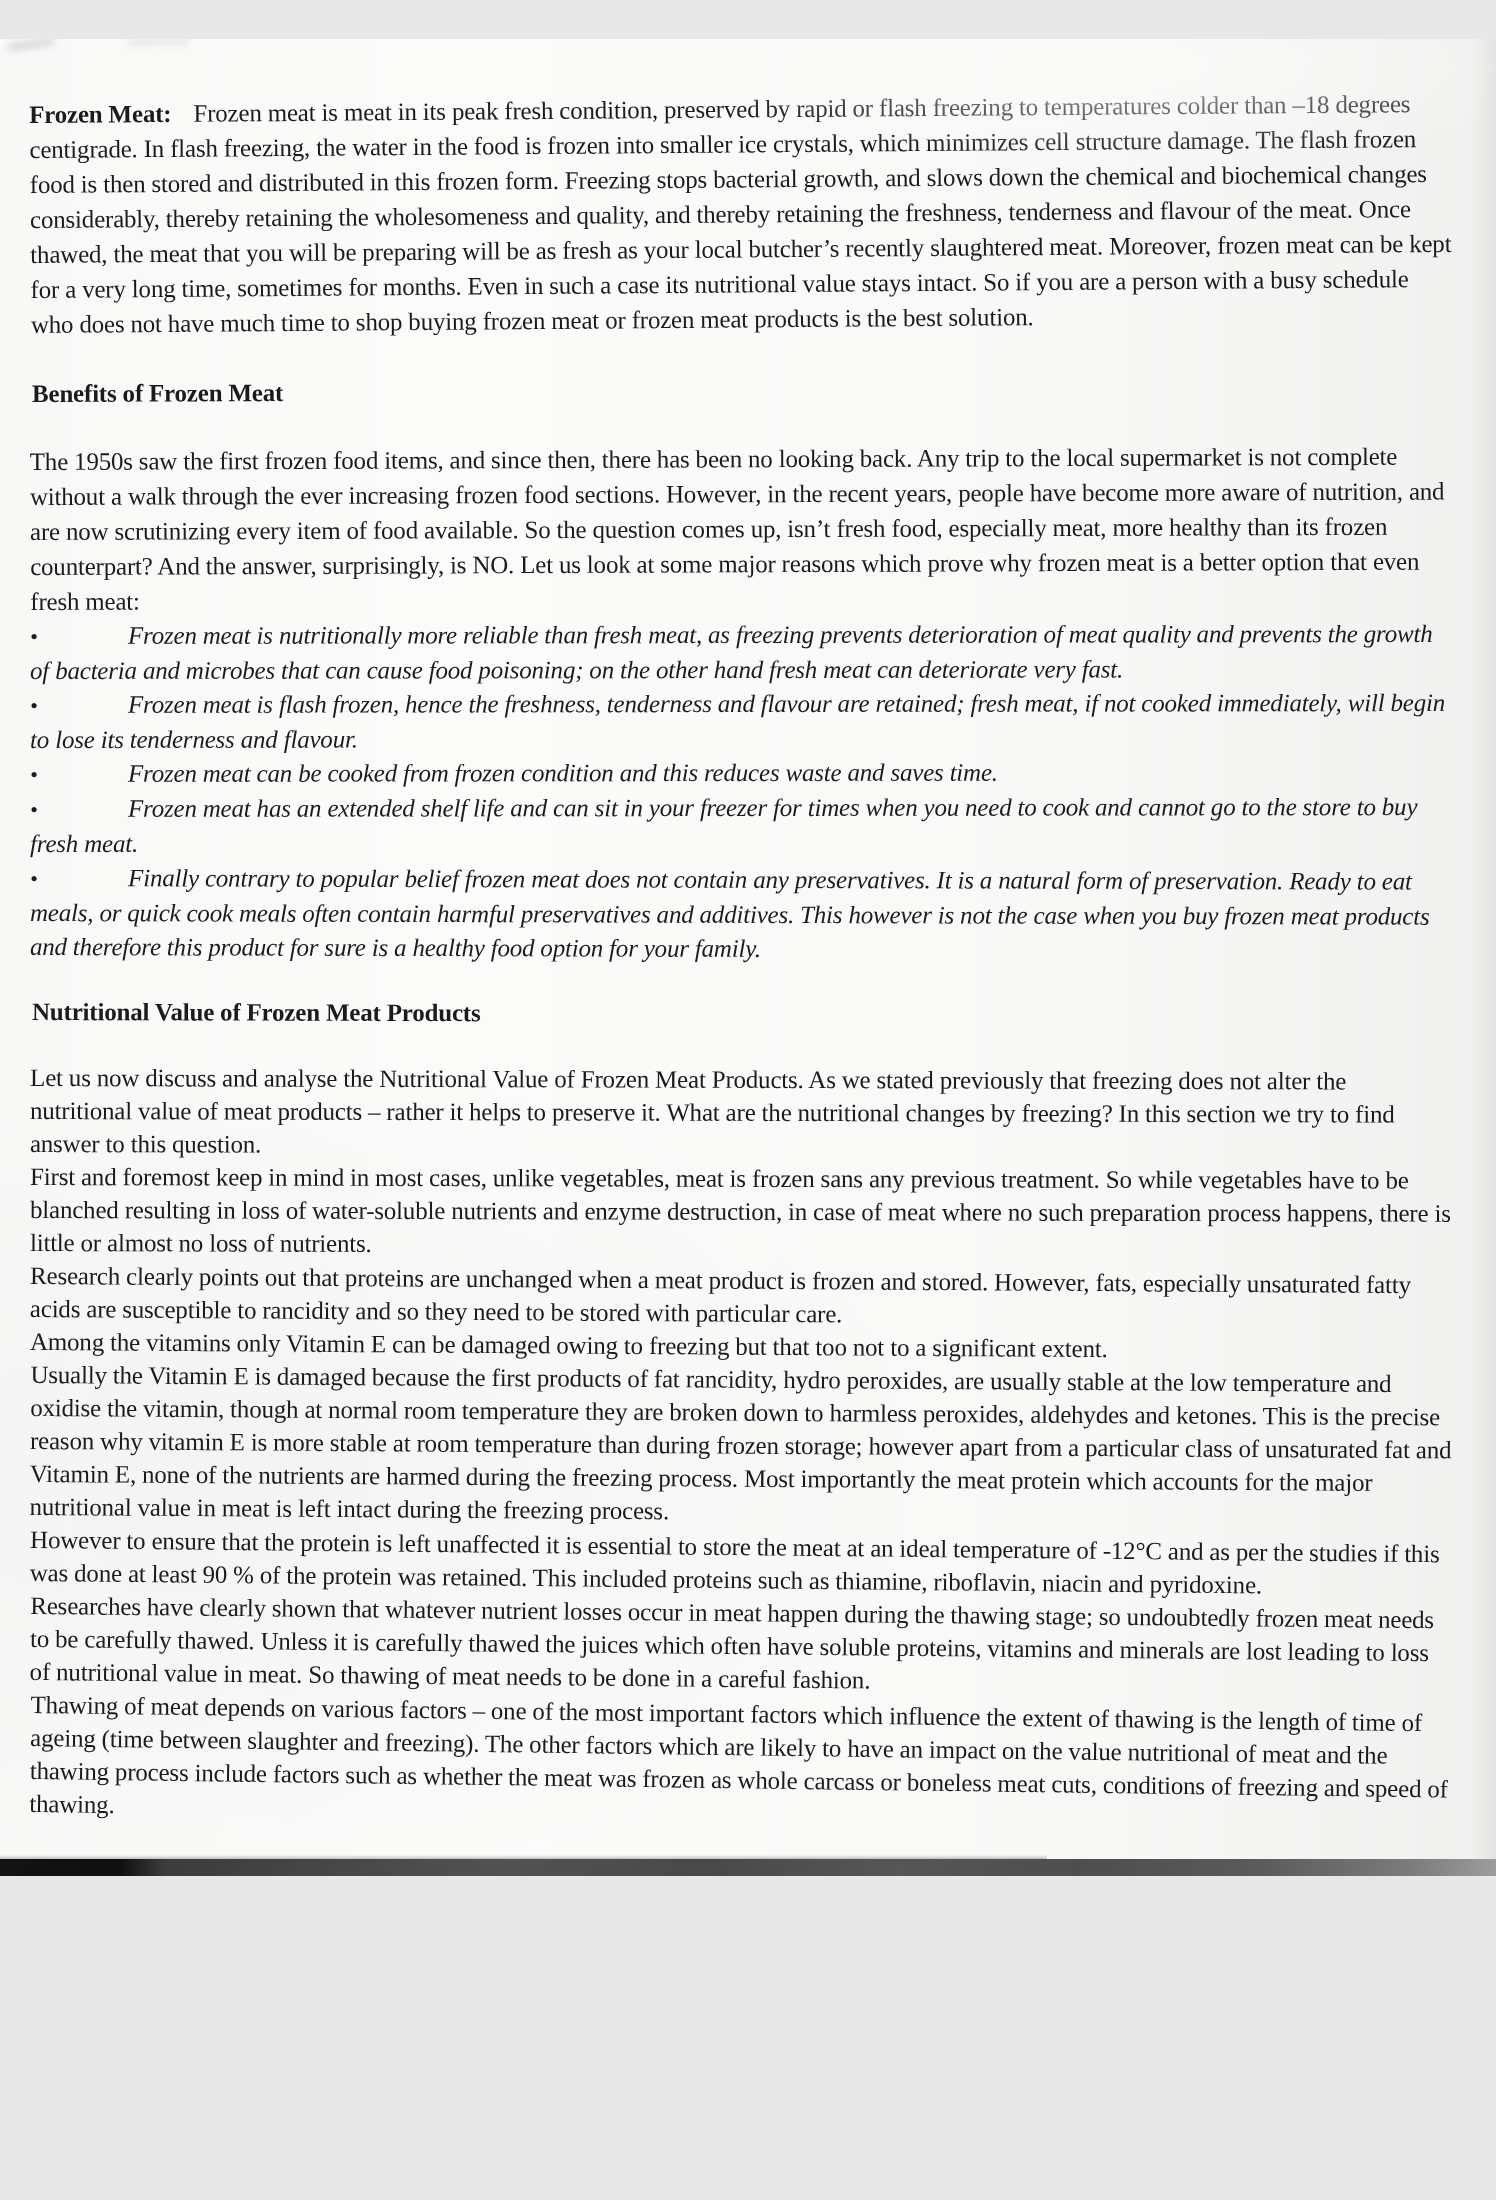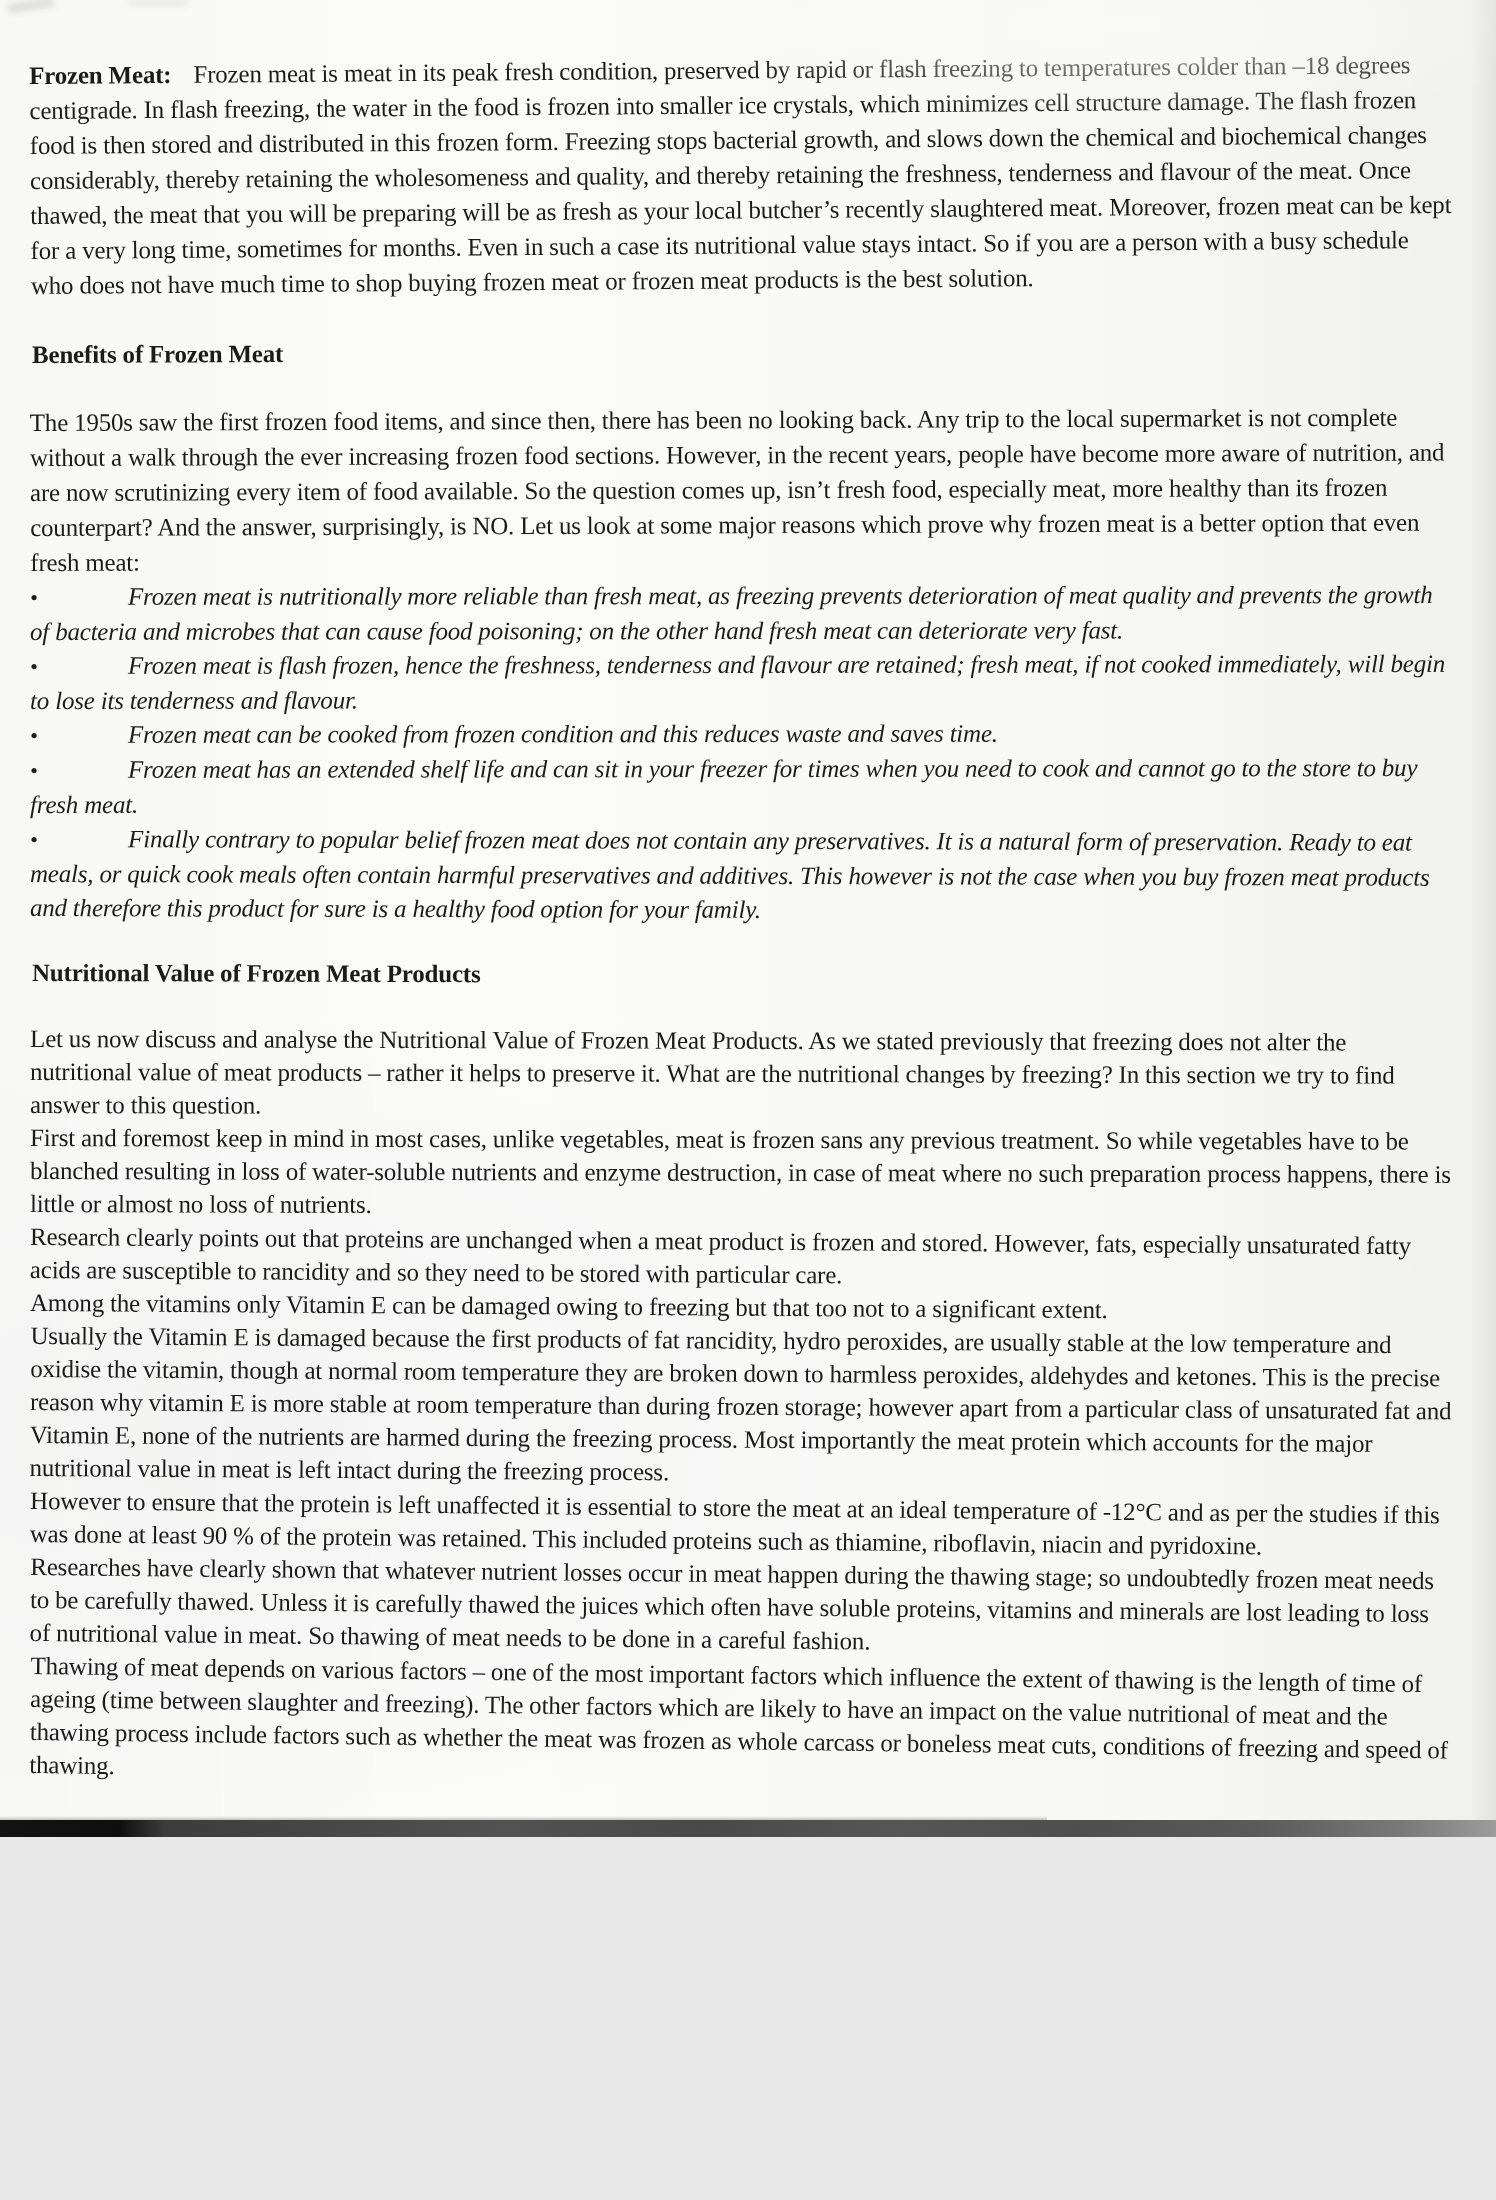--- a/index.html
+++ b/index.html
@@ -11,20 +11,21 @@
     position: relative;
     width: 1496px;
     height: 1837px;
     background:
       linear-gradient(90deg, rgba(0,0,0,0.012) 0%, rgba(0,0,0,0) 30%, rgba(0,0,0,0.012) 72%, rgba(0,0,0,0.045) 99%),
       radial-gradient(ellipse 900px 600px at 20% 78%, rgba(120,130,140,0.05), rgba(120,130,140,0) 70%),
       #fbfbfa;
     overflow: hidden;
     font-family: "Liberation Serif", "DejaVu Serif", serif;
     color: #1b1b1b;
+    margin-top: 39px;
   }
   .content {
     position: absolute;
     left: 30px;
     top: 58px;
     width: 1424px;
   }
   .para {
     margin: 0;
     font-size: 25px;

